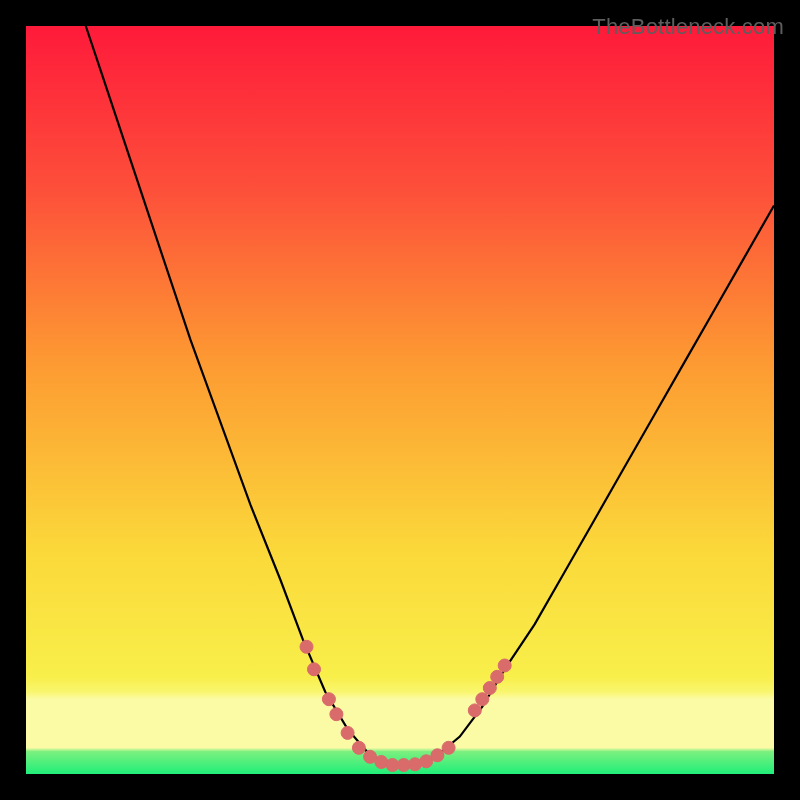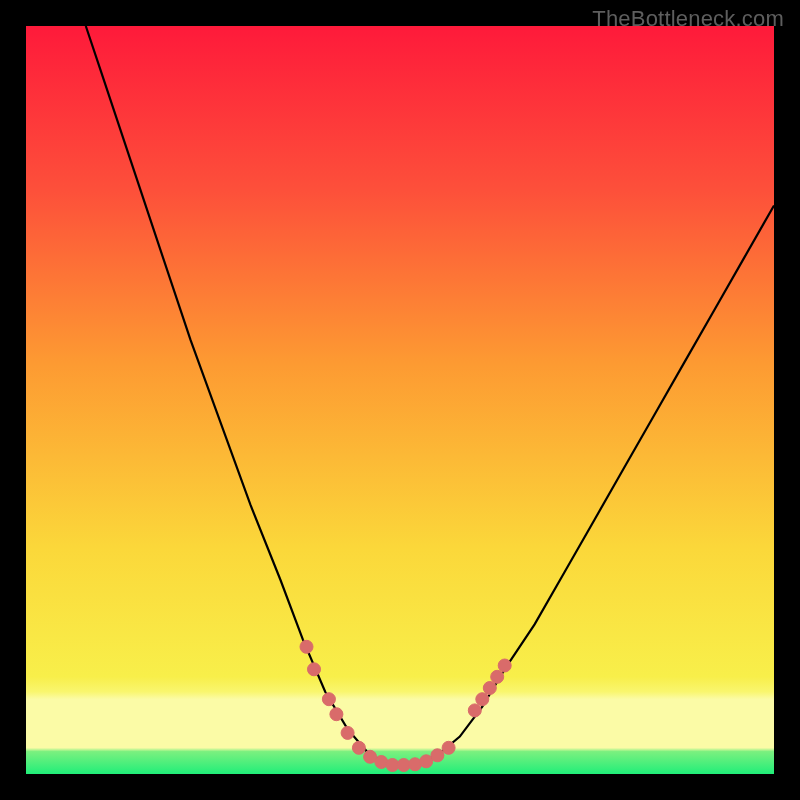--- a/index.html
+++ b/index.html
@@ -18,21 +18,21 @@
     width: 748px;
     height: 748px;
     box-sizing: border-box;
   }
   .plot-bg {
     position: absolute;
     left: 0; top: 0; right: 0; bottom: 0;
   }
   .watermark {
     position: absolute;
-    top: 6px;
+    top: 14px;
     right: 16px;
     color: #5e5e5e;
     font-size: 22px;
     font-weight: 400;
     letter-spacing: 0.2px;
     margin-left: 48px;
   }
   svg.curve {
     position: absolute;
     left: 0; top: 0;

